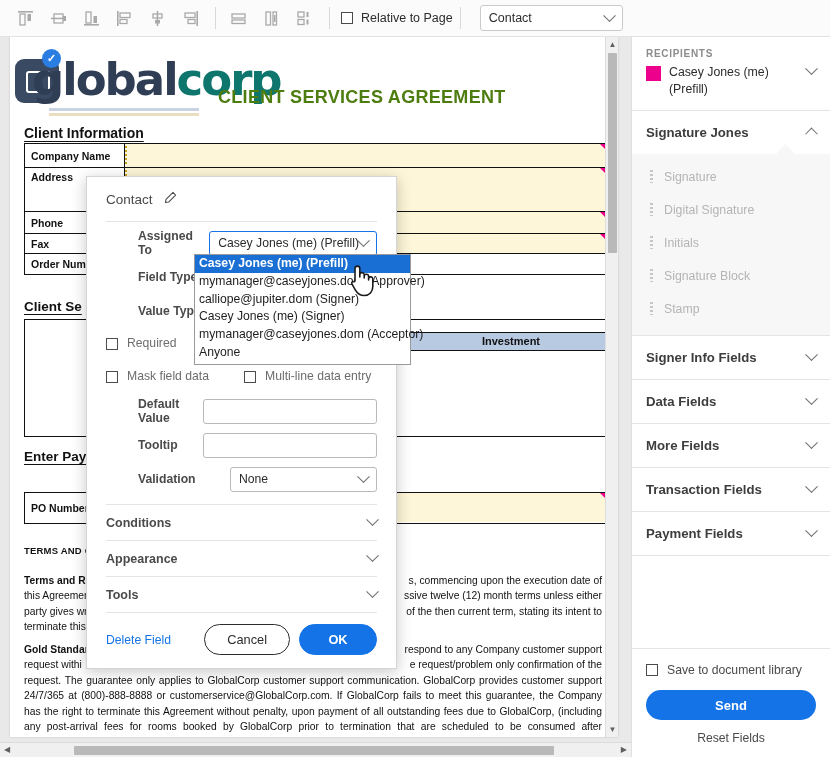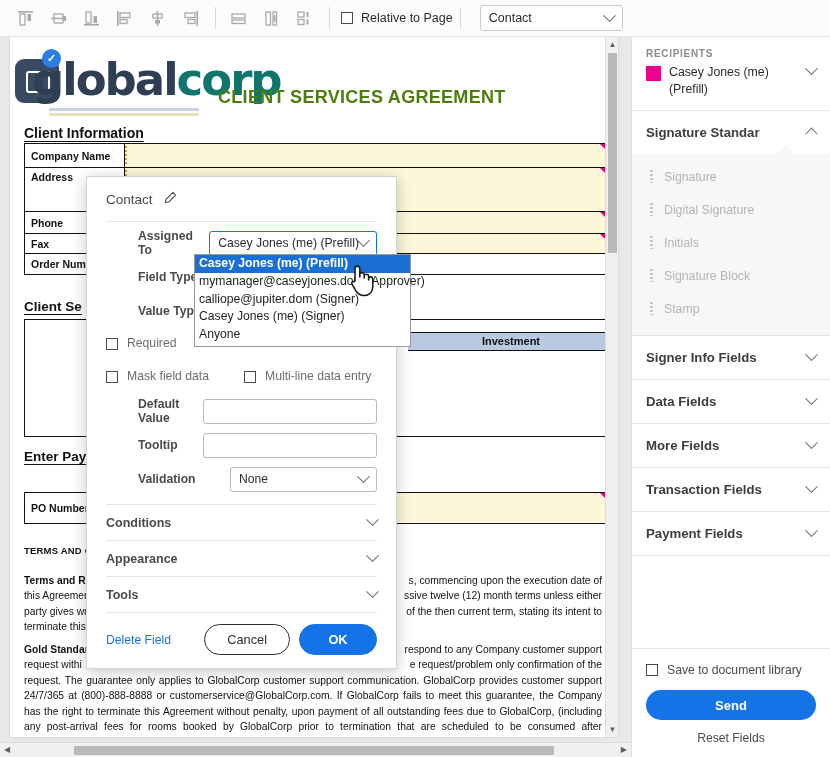--- a/index.html
+++ b/index.html
@@ -703,40 +703,41 @@
       <span class="btn btn-sec">Cancel</span>
       <span class="btn btn-pri">OK</span>
     </div>
   </div>
 
   <div class="dd-list">
     <div class="dd-item sel">Casey Jones (me) (Prefill)</div>
     <div class="dd-item">mymanager@caseyjones.dom (Approver)</div>
     <div class="dd-item">calliope@jupiter.dom (Signer)</div>
     <div class="dd-item">Casey Jones (me) (Signer)</div>
+    <div class="dd-item">mymanager@caseyjones.dom (Acceptor)</div>
     <div class="dd-item">Anyone</div>
   </div>
 
   <div class="cursor">
     <svg width="30" height="36" viewBox="0 0 30 36">
       <path d="M9 19V6.5a2.4 2.4 0 014.8 0V15v-2.2a2.2 2.2 0 014.4 0V16v-1.6a2.2 2.2 0 014.4 0V18v-1a2.1 2.1 0 014.2 0v7.5c0 5.2-3.3 9-8.6 9-4.6 0-6.6-1.8-8.6-5.2L6 22.2c-.9-1.6.6-3.3 2.2-2.4z" fill="#fff" stroke="#1b1b1b" stroke-width="1.6" stroke-linejoin="round"></path>
     </svg>
   </div>
 
   <div class="side">
     <div class="rec-head">RECIPIENTS</div>
     <div class="rec-item">
       <span class="rec-sw"></span>
       <span class="rec-name">Casey Jones (me) (Prefill)</span>
       <span class="caret" style="margin-top:3px;"></span>
     </div>
     <div class="side-div"></div>
 
     <div class="sec-row">
-      <span class="sec-lab">Signature Standar</span>
+      <span class="sec-lab">Signature Jones</span>
       <span class="caret up"></span>
     </div>
     <div class="fields-body">
       <div class="field-item">
         <span class="field-grip"></span>
         <span class="field-lab">Signature</span>
       </div>
       <div class="field-item">
         <span class="field-grip"></span>
         <span class="field-lab">Digital Signature</span>

